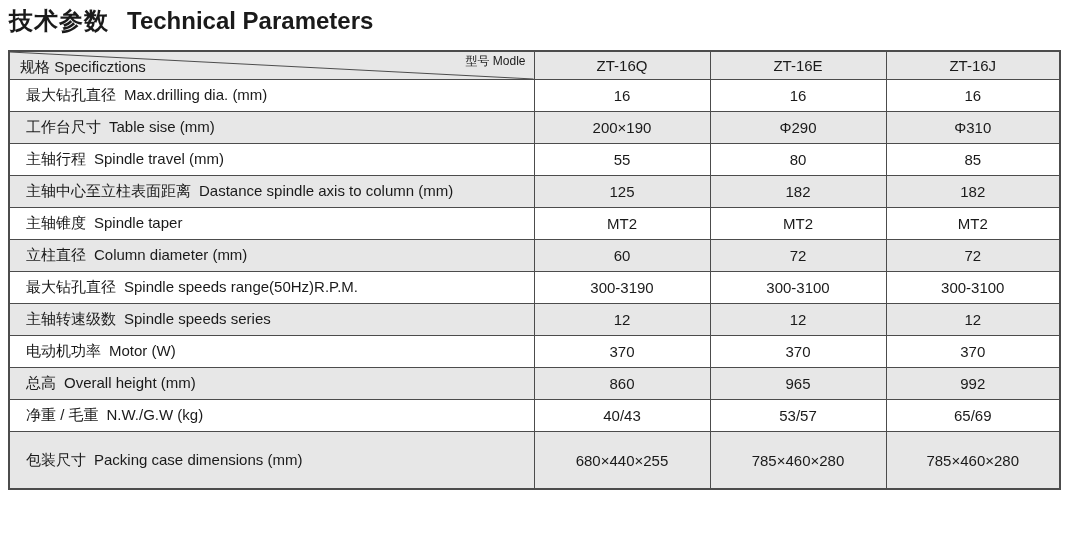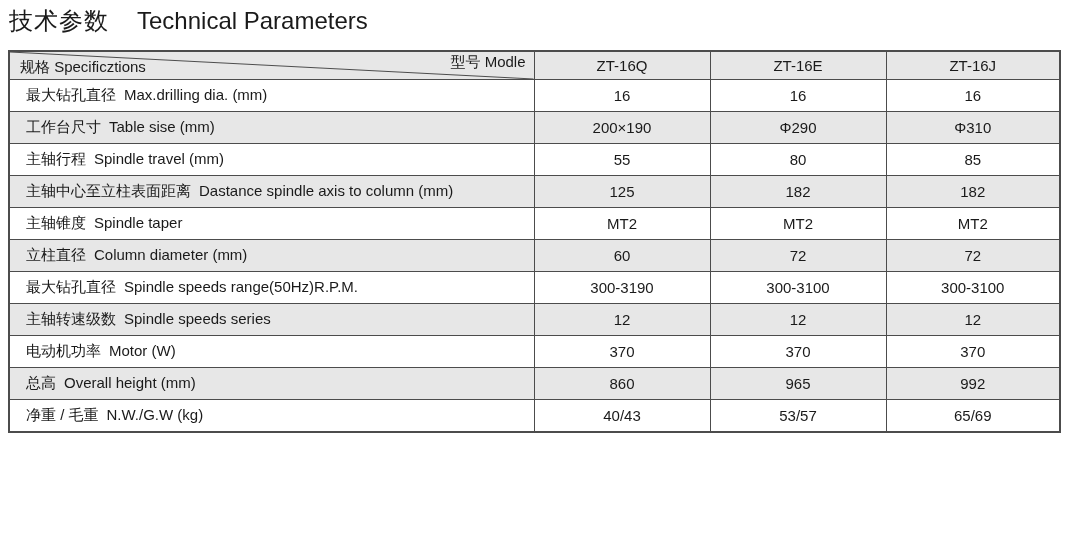--- a/index.html
+++ b/index.html
@@ -10,22 +10,22 @@
   html,body{margin:0;padding:0;}
   body{
     width:1067px;height:560px;position:relative;background:#ffffff;
     font-family:"Liberation Sans", sans-serif;color:var(--text);
     overflow:hidden;
   }
   .page-title{
     position:absolute;left:9px;top:5px;font-size:24px;line-height:32px;
     white-space:nowrap;
   }
-  .page-title .cjk{font-weight:normal;letter-spacing:1px;}
-  .page-title .en{margin-left:28px;font-weight:400;}
+  .page-title .cjk{font-weight:bold;letter-spacing:1px;}
+  .page-title .en{margin-left:18px;font-weight:700;}
 
   table.spec{
     position:absolute;left:8px;top:50px;width:1051px;
     border-collapse:collapse;table-layout:fixed;
     font-size:15px;
     border:2px solid var(--border);
   }
   .spec th,.spec td{
     border:1px solid var(--border);
     padding:0;
@@ -44,21 +44,21 @@
   .spec td.val,.spec th.model{text-align:center;}
   .spec tr.tall td{height:56px;}
 
   
   th.corner{position:relative;}
   th.corner svg{position:absolute;inset:0;width:100%;height:100%;display:block;}
   th.corner .corner-left{
     position:absolute;left:10px;bottom:2px;font-size:15px;
   }
   th.corner .corner-right{
-    position:absolute;right:8px;top:1px;font-size:15px;
+    position:absolute;right:8px;top:1px;font-size:12px;
   }
 </style>
 </head>
 <body>
 
 <div class="page-title">
   <span class="cjk">技术参数</span><span class="en">Technical Parameters</span>
 </div>
 
 <table class="spec">
@@ -142,14 +142,20 @@
       <td class="val">860</td>
       <td class="val">965</td>
       <td class="val">992</td>
     </tr>
     <tr>
       <td class="label"><span class="cjk">净重 / 毛重</span><span class="en">N.W./G.W (kg)</span></td>
       <td class="val">40/43</td>
       <td class="val">53/57</td>
       <td class="val">65/69</td>
     </tr>
+    <tr class="alt tall">
+      <td class="label"><span class="cjk">包装尺寸</span><span class="en">Packing case dimensions (mm)</span></td>
+      <td class="val">680×440×255</td>
+      <td class="val">785×460×280</td>
+      <td class="val">785×460×280</td>
+    </tr>
   </tbody>
 </table>
 
 </body></html>

